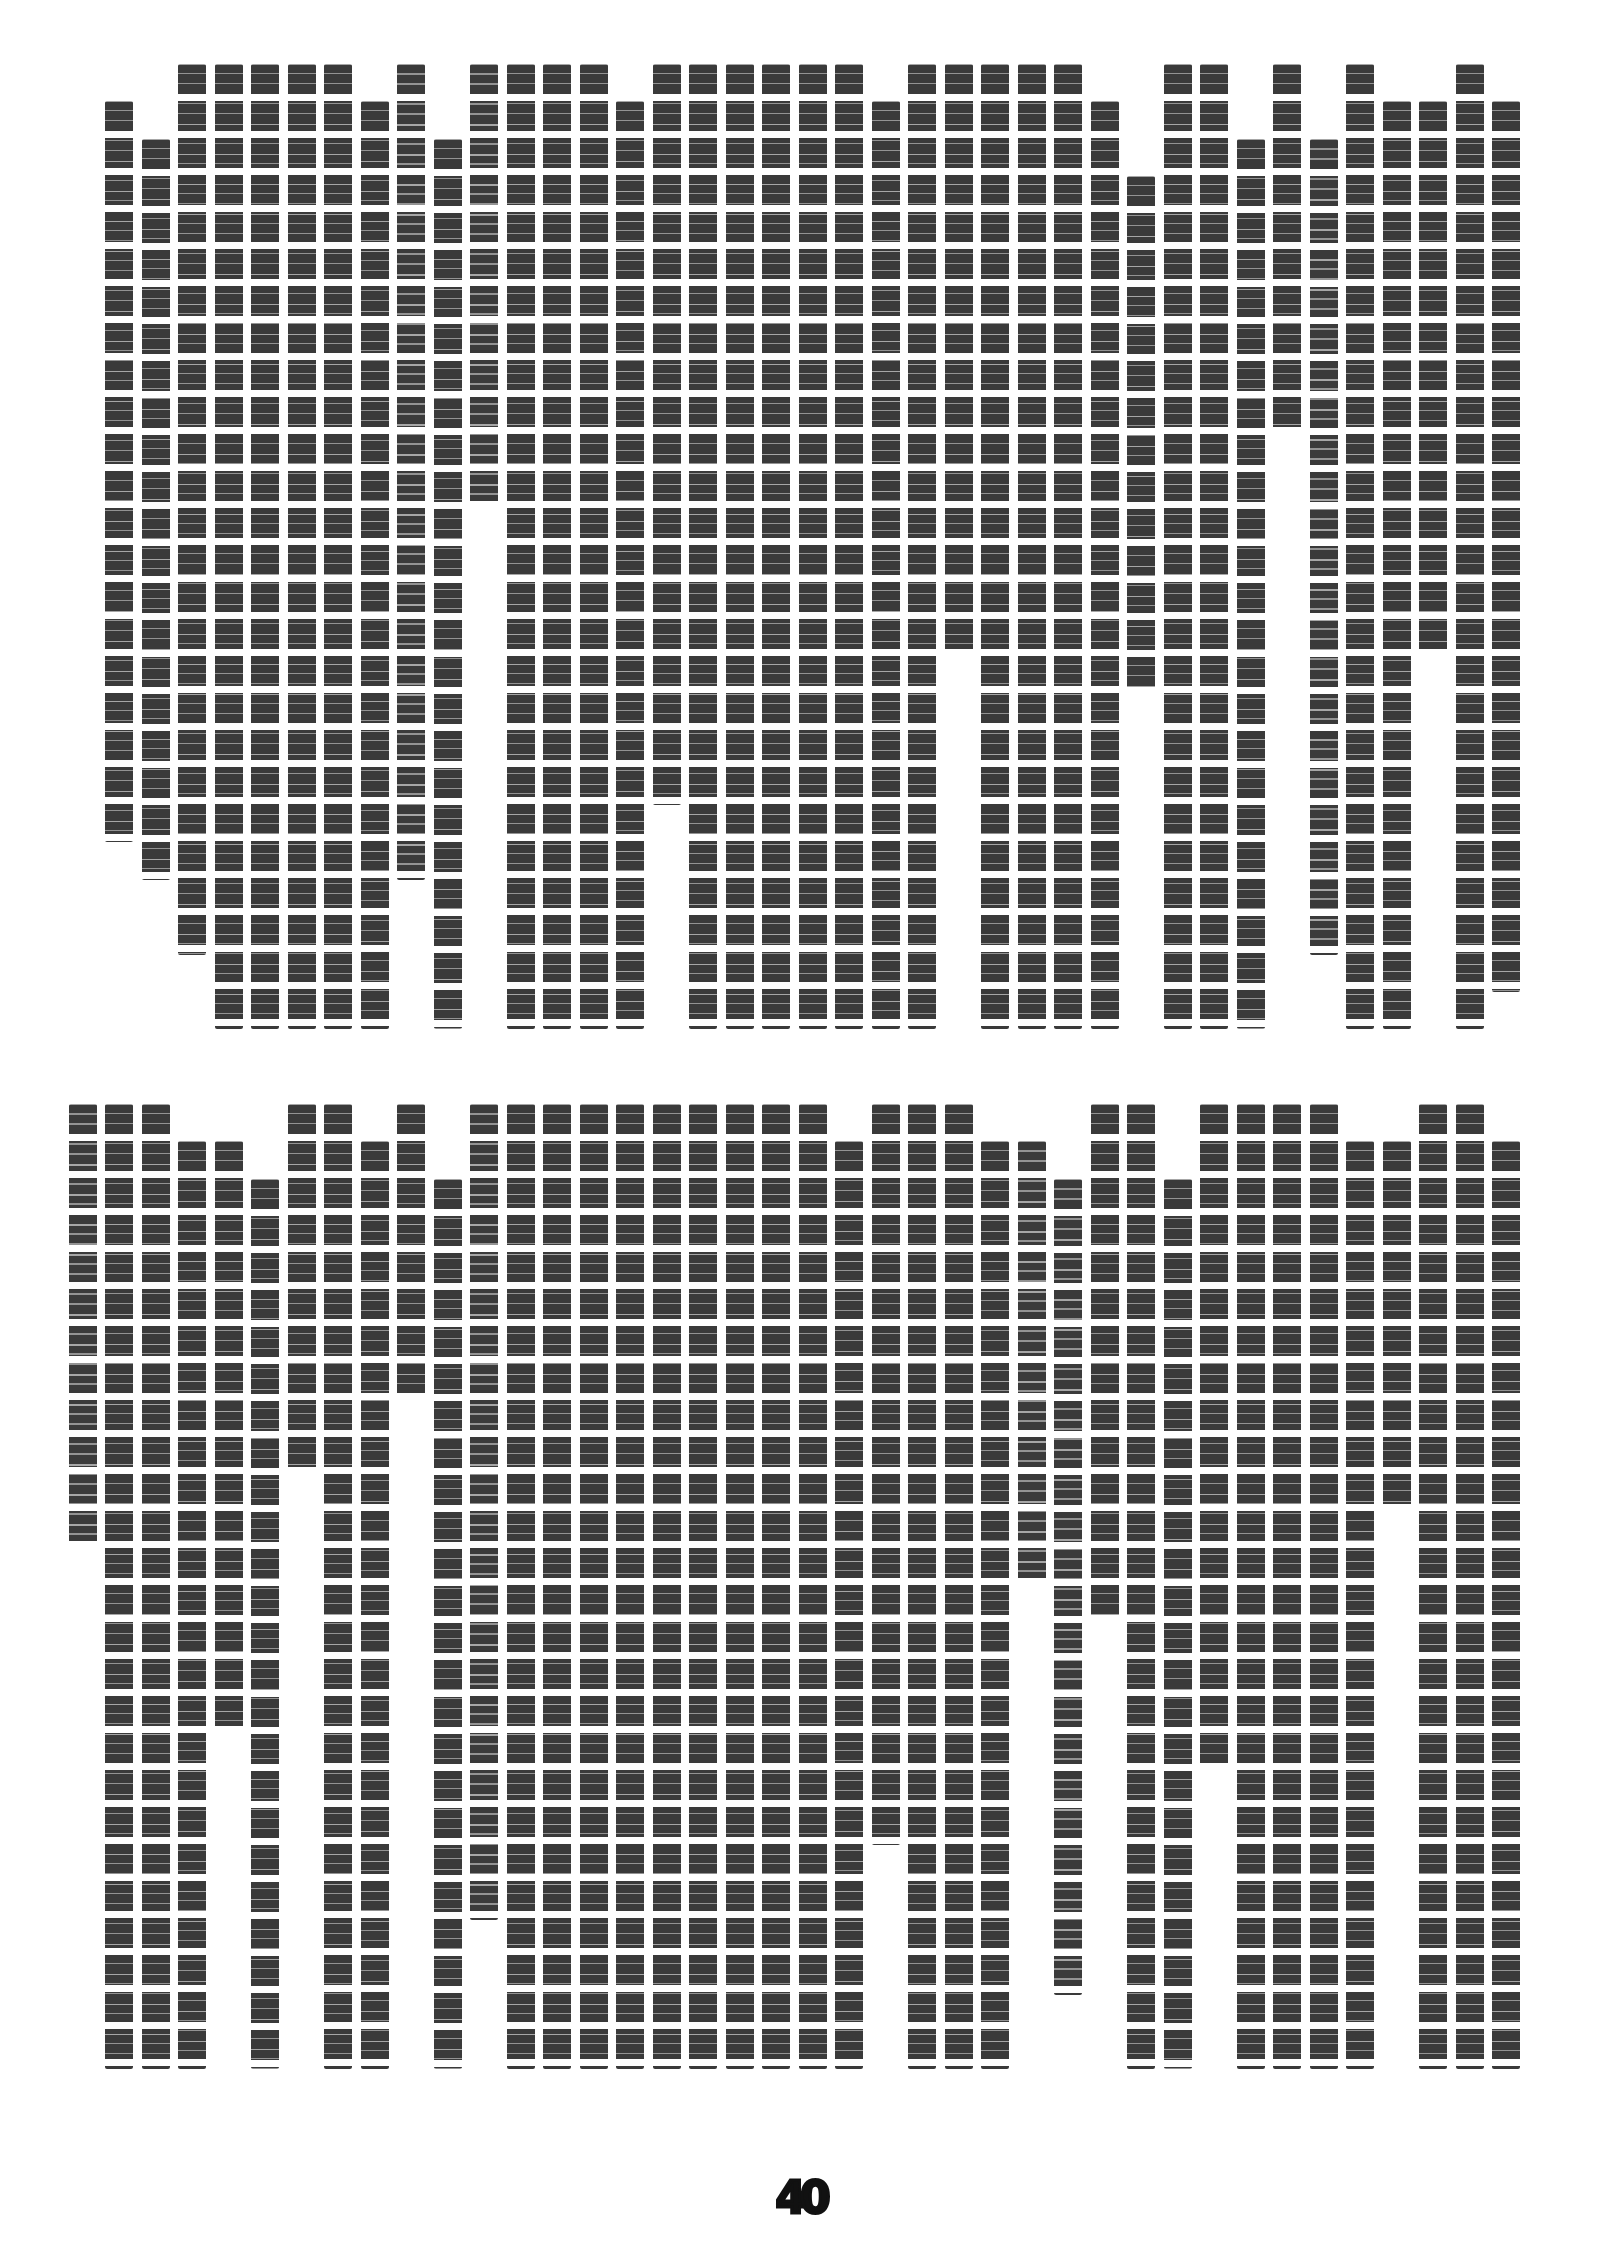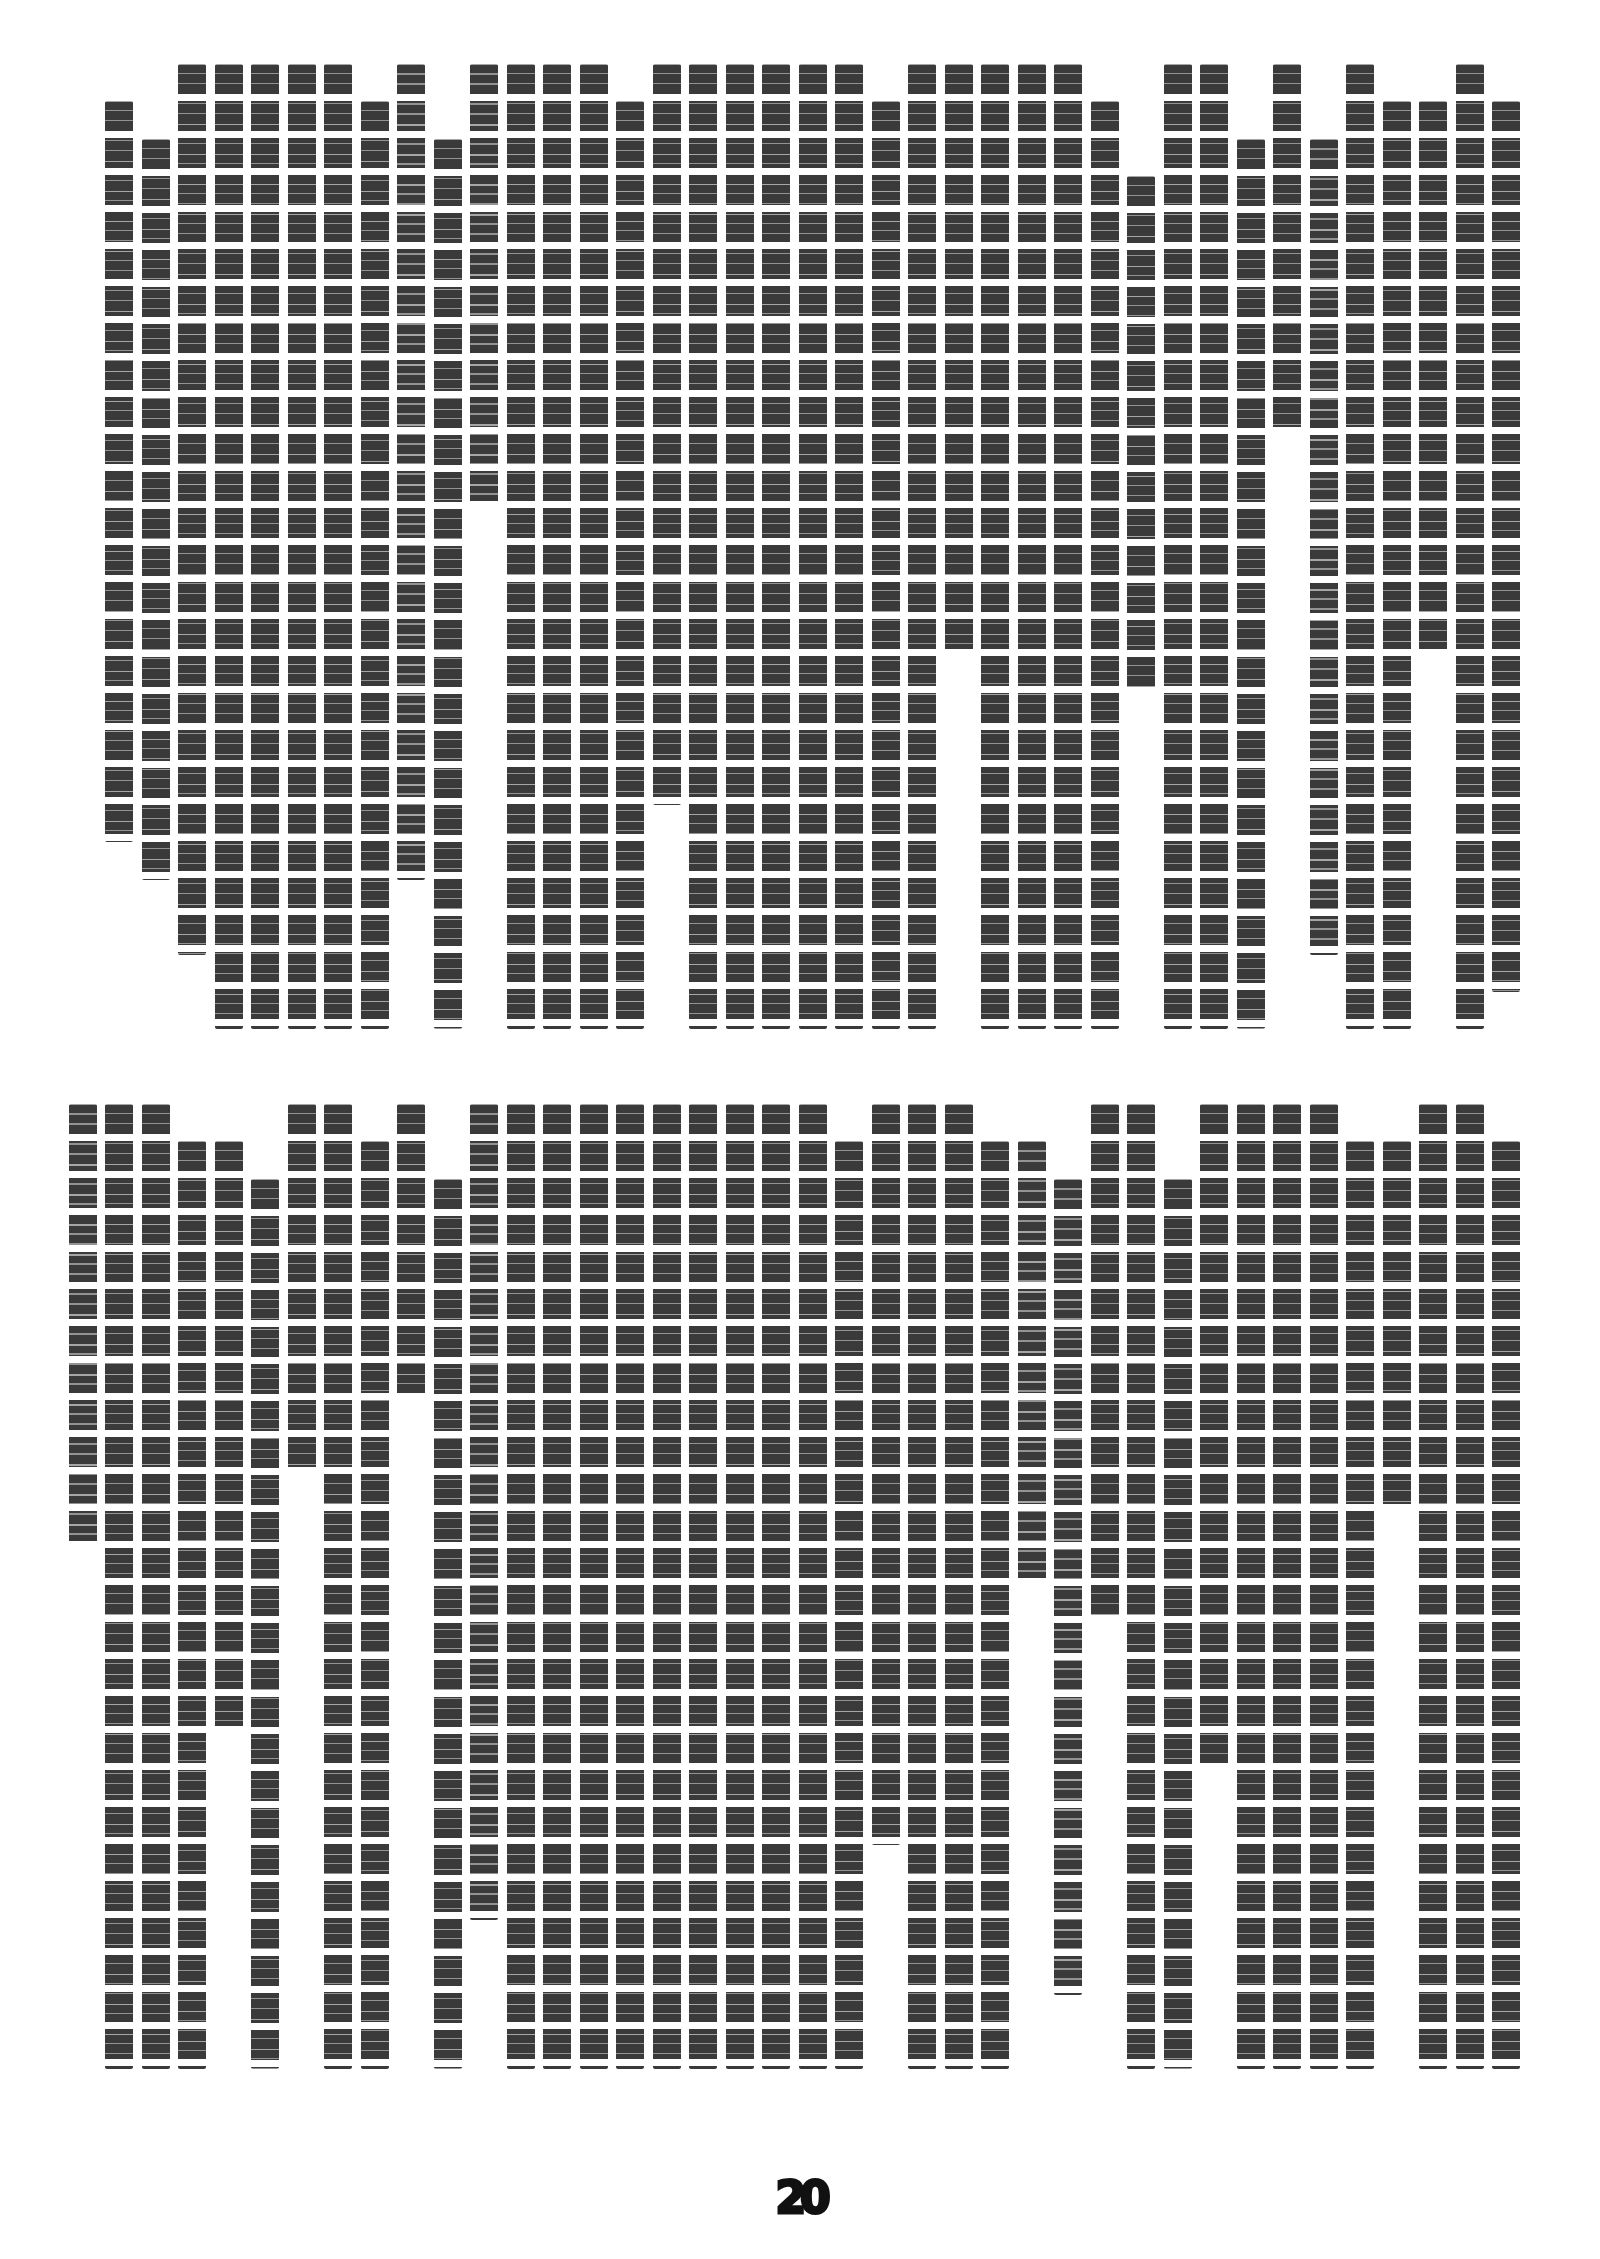--- a/index.html
+++ b/index.html
@@ -146,15 +146,15 @@
       <div class="tcol" style="margin-top: 0px; height: 965.4px;"></div>
       <div class="tcol" style="margin-top: 0px; height: 367px;"></div>
       <div class="tcol" style="margin-top: 74.8px; height: 890.6px;"></div>
       <div class="tcol" style="margin-top: 37.4px; height: 591.4px;"></div>
       <div class="tcol" style="margin-top: 37.4px; height: 928px;"></div>
       <div class="tcol" style="margin-top: 0px; height: 965.4px;"></div>
       <div class="tcol" style="margin-top: 0px; height: 965.4px;"></div>
       <div class="tcol" style="margin-top: 0px; height: 441.8px;"></div>
     </div>
 
-  <div class="page-number">20</div>
+  <div class="page-number">40</div>
 
 </div>
 
 </body></html>

